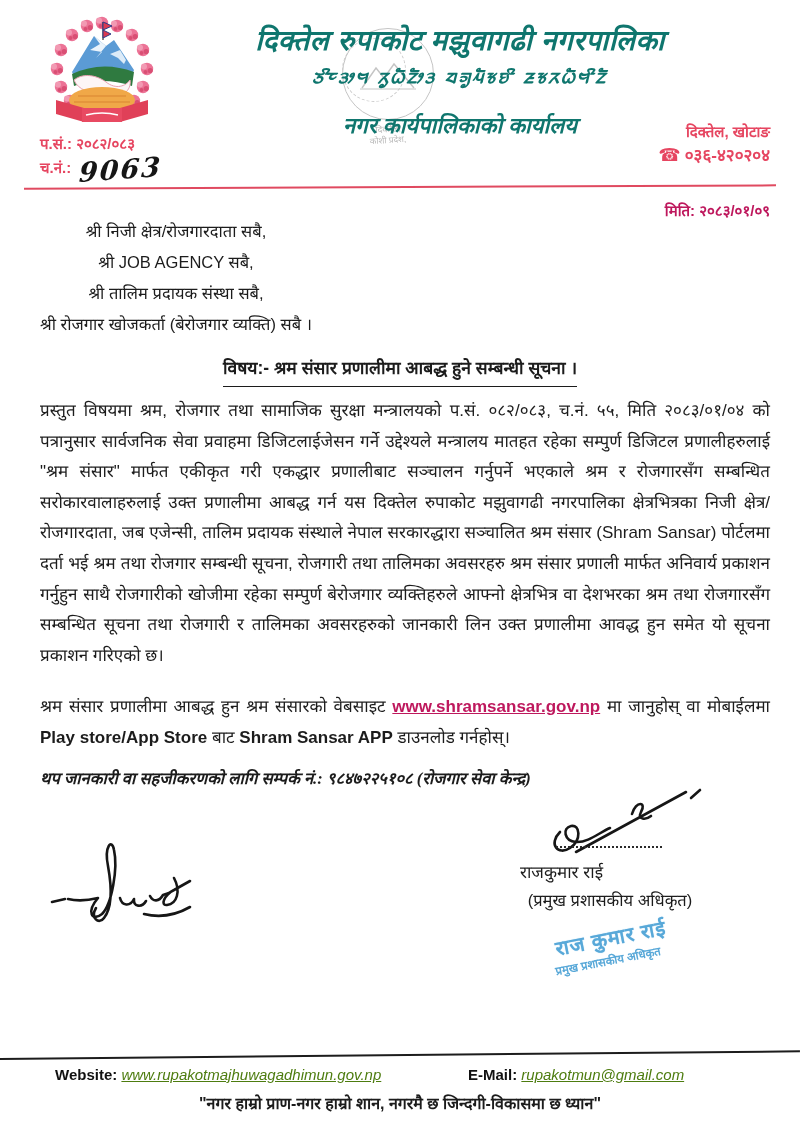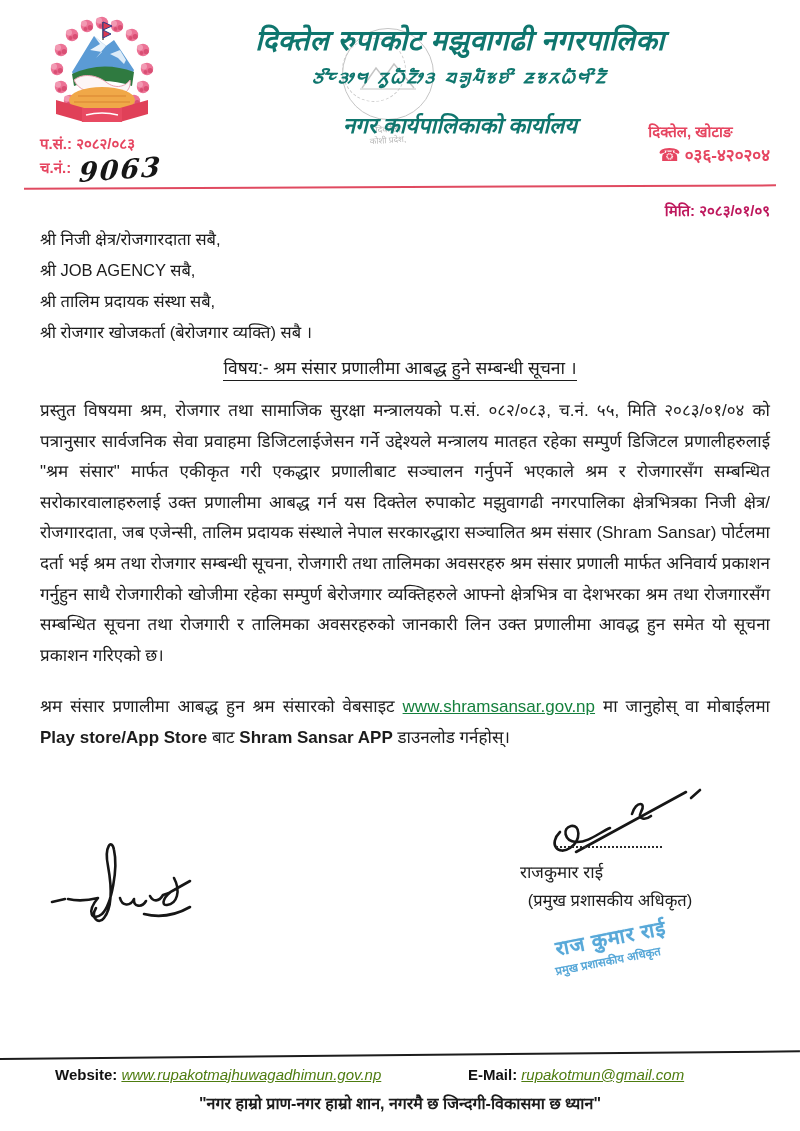--- a/index.html
+++ b/index.html
@@ -24,46 +24,46 @@
     position:absolute; left:12px; top:12px; width:64px; height:64px;
     border:1px dashed #9a9a9a; border-radius:50%;
   }
   .seal-mtn { position:absolute; left:28px; top:32px; }
   .seal-line1 { position:absolute; top:96px; width:100%; font-size:9px; transform:rotate(-4deg); }
   .seal-line2 { position:absolute; top:108px; width:100%; font-size:8.5px; transform:rotate(-4deg); }
   .head-title { position:absolute; left:150px; right:30px; top:20px; text-align:center; z-index:2; color:#0f766e;font-style:italic; }
   .ht1 { font-size:28px; font-weight:bold; letter-spacing:.5px; }
   .ht2 { font-size:21px; font-weight:bold; letter-spacing:2.5px; margin-top:6px; }
   .ht3 { font-size:22px; font-weight:bold; margin-top:20px; }
-  .addr-right { position:absolute; right:30px; top:121px; text-align:left; color:#e64560; z-index:2; }
+  .addr-right { position:absolute; right:30px; top:121px; text-align:right; color:#e64560; z-index:2; }
   .addr-loc { font-size:15px; font-weight:bold; }
   .addr-phone { font-size:17px; font-weight:bold; margin-top:2px;margin-left:10px; }
   .phone-icon { font-size:18px; margin-right:4px; }
   .ref-block { position:absolute; left:40px; top:132px; color:#e64560; z-index:2; }
   .ref-line { font-size:15px; font-weight:bold; line-height:24px; }
   .handwritten-no {
     display:inline-block; color:#161616; font-family:"DejaVu Serif",serif;
     font-style:italic; font-size:27px; font-weight:bold;
     transform:rotate(-4deg) skewX(-8deg); margin-left:4px; vertical-align:-6px; letter-spacing:2px;
   }
   .red-rule { position:absolute; left:24px; top:186px; width:752px; height:2px; background:#e04a60; transform:rotate(-.25deg); }
   .date-line { position:absolute; right:30px; top:200px; color:#be185d; font-size:15px; font-weight:bold; }
   
-  .recipients { position:absolute; left:40px; top:224px; font-size:16.5px; line-height:31px; }
+  .recipients { position:absolute; left:40px; top:216px; font-size:16.5px; line-height:31px;text-align:center; }
   
   .subject { position:absolute; left:0; right:0; top:355px; text-align:center; }
   .subject span {
-    font-size:17.5px; font-weight:normal;
-    border-bottom:1.6px solid #1c1c1c; padding-bottom:2px;
+    font-size:17.5px; font-weight:bold;
+    border-bottom:1.6px solid #1c1c1c; padding-bottom:8px;
   }
   
   .para1 { position:absolute; left:40px; width:730px; top:396px; font-size:17px; line-height:30.6px; text-align:justify; }
   .para2 { position:absolute; left:40px; width:730px; top:691px; font-size:17px; line-height:31px; text-align:justify; }
   .b { font-weight:bold; }
-  .url-link { font-weight:normal; text-decoration:underline; color:#15803d; }
+  .url-link { font-weight:bold; text-decoration:underline; color:#be185d; }
   .contact-line { position:absolute; left:40px; width:730px; top:766px; font-size:16.5px; font-style:italic; font-weight:bold; font-family:"Liberation Serif","DejaVu Serif",serif; }
   
   .sig-left { position:absolute; left:48px; top:838px; }
   .sig-right { position:absolute; left:548px; top:786px; }
   .dotted-line { position:absolute; left:556px; top:846px; width:106px; border-bottom:2.5px dotted #2a2a2a; }
   .sig-name { position:absolute; left:520px; width:180px; top:860px; font-size:17px; }
   .sig-title { position:absolute; left:500px; width:220px; top:888px; text-align:center; font-size:16.5px; }
   .stamp { position:absolute; left:556px; top:924px; transform:rotate(-11deg); color:#58a8d8; text-align:center; }
   .stamp-name { font-size:20px; font-weight:bold; letter-spacing:1px; text-shadow:0 0 1px #9cd0ee; }
   .stamp-title { font-size:11.5px; font-weight:bold; margin-top:1px; margin-left:-14px; }
@@ -176,20 +176,21 @@
   </div>
 
   <div class="subject">
     <span>विषय:- श्रम संसार प्रणालीमा आबद्ध हुने सम्बन्धी सूचना ।</span>
   </div>
 
   <div class="para1">प्रस्तुत विषयमा श्रम, रोजगार तथा सामाजिक सुरक्षा मन्त्रालयको प.सं. ०८२/०८३, च.नं. ५५, मिति २०८३/०१/०४ को पत्रानुसार सार्वजनिक सेवा प्रवाहमा डिजिटलाईजेसन गर्ने उद्देश्यले मन्त्रालय मातहत रहेका सम्पुर्ण डिजिटल प्रणालीहरुलाई "श्रम संसार" मार्फत एकीकृत गरी एकद्धार प्रणालीबाट सञ्चालन गर्नुपर्ने भएकाले श्रम र रोजगारसँग सम्बन्धित सरोकारवालाहरुलाई उक्त प्रणालीमा आबद्ध गर्न यस दिक्तेल रुपाकोट मझुवागढी नगरपालिका क्षेत्रभित्रका निजी क्षेत्र/रोजगारदाता, जब एजेन्सी, तालिम प्रदायक संस्थाले नेपाल सरकारद्धारा सञ्चालित श्रम संसार (Shram Sansar) पोर्टलमा दर्ता भई श्रम तथा रोजगार सम्बन्धी सूचना, रोजगारी तथा तालिमका अवसरहरु श्रम संसार प्रणाली मार्फत अनिवार्य प्रकाशन गर्नुहुन साथै रोजगारीको खोजीमा रहेका सम्पुर्ण बेरोजगार व्यक्तिहरुले आफ्नो क्षेत्रभित्र वा देशभरका श्रम तथा रोजगारसँग सम्बन्धित सूचना तथा रोजगारी र तालिमका अवसरहरुको जानकारी लिन उक्त प्रणालीमा आवद्ध हुन समेत यो सूचना प्रकाशन गरिएको छ।</div>
 
   <div class="para2"><span>श्रम संसार प्रणालीमा आबद्ध हुन श्रम संसारको वेबसाइट </span><span class="url-link">www.shramsansar.gov.np</span><span> मा जानुहोस् वा मोबाईलमा </span><span class="b">Play store/App Store</span><span> बाट </span><span class="b">Shram Sansar APP</span><span> डाउनलोड गर्नहोस्।</span></div>
 
+  <div class="contact-line">थप जानकारी वा सहजीकरणको लागि सम्पर्क नं.: ९८४७२२५१०८ (रोजगार सेवा केन्द्र)</div>
 
   <svg class="sig-left" width="200" height="88" viewBox="0 0 200 88">
     <path class="ink" d="M4,64 l13,-3"></path>
     <path class="ink" d="M20,61 C32,64 42,62 50,60 C38,74 44,84 54,76 C64,66 70,30 66,12 C64,0 56,8 60,28 C64,50 64,70 56,80 C51,87 42,80 48,70"></path>
     <path class="ink" d="M72,60 c2,8 10,9 14,1 c-1,8 8,9 12,2"></path>
     <path class="ink" d="M102,58 c3,6 9,6 13,-1 l6,-2"></path>
     <path class="ink" d="M126,40 c7,13 3,26 -7,27 c-7,1 -3,-10 7,-15 l16,-9"></path>
     <path class="ink" d="M96,76 c16,4 32,1 46,-7"></path>
   </svg>
 

